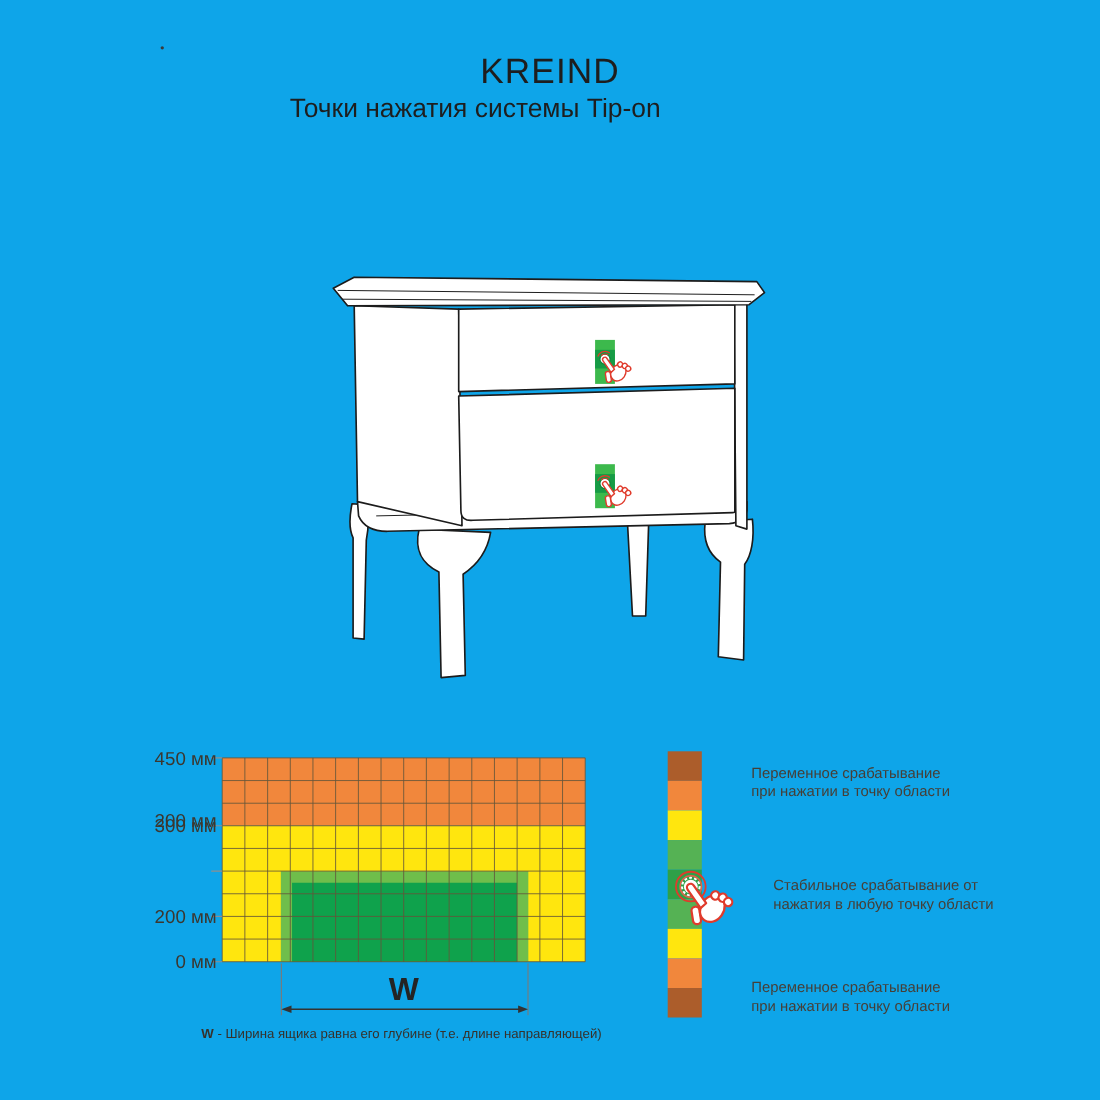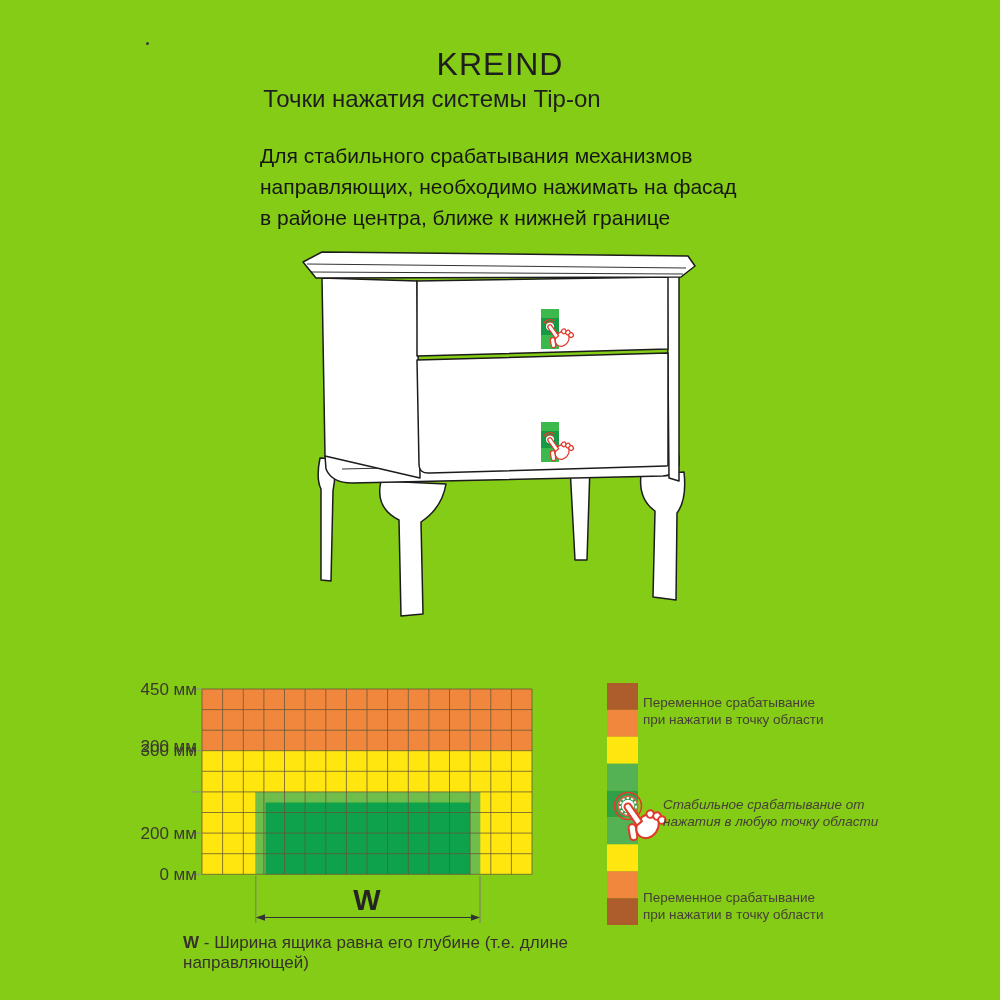--- a/index.html
+++ b/index.html
@@ -1,40 +1,40 @@
 <!DOCTYPE html>
 <html><head>
 <meta charset="utf-8">
 <style>
   html,body{margin:0;padding:0;background:#fff;}
-  .page{position:relative;width:1000px;height:1000px;background:#84cc16;overflow:hidden;
+  .page{position:relative;width:1000px;height:1000px;background:#0ea5e9;overflow:hidden;
         font-family:"Liberation Sans","DejaVu Sans",sans-serif;color:#1b1b1b;}
   .stray-dot{position:absolute;left:146px;top:42px;width:3px;height:3px;background:#3a3a3a;border-radius:50%;}
   .brand{position:absolute;left:0;top:46px;width:1000px;text-align:center;
          font-size:32px;font-weight:400;letter-spacing:1px;color:#1e1e1e;}
   .subtitle{position:absolute;left:0;top:85px;width:864px;text-align:center;
             font-size:24px;font-weight:400;color:#1e1e1e;}
   .intro{position:absolute;left:260px;top:140px;width:500px;font-size:21px;line-height:31px;color:#161616;}
   .furniture{position:absolute;left:250px;top:245px;width:480px;height:400px;}
   .furniture path{fill:#ffffff;stroke:#1c1c1c;stroke-width:1.5;stroke-linejoin:round;}
   .furniture path.thin{stroke-width:0.9;fill:none;}
   .hand{fill:#ffffff;stroke:#E03B2C;stroke-width:1.4;stroke-linejoin:round;}
   .ring{fill:none;stroke:#E03B2C;}
   .chart-svg{position:absolute;left:140px;top:675px;width:460px;height:280px;}
   .ytick{position:absolute;left:128px;width:69px;height:15px;text-align:right;
          font-size:17px;line-height:15px;color:#3c372f;}
   .w-label{position:absolute;left:307px;top:884px;width:120px;text-align:center;
            font-size:29px;font-weight:700;color:#242424;}
-  .caption{position:absolute;left:183px;top:933px;width:420px;font-size:17px;color:#36312b;}
+  .caption{position:absolute;left:183px;top:933px;width:420px;font-size:12px;color:#36312b;}
   .caption b{font-weight:700;}
   .legend-svg{position:absolute;left:600px;top:683px;width:100px;height:242px;overflow:visible;}
   .legend-text{position:absolute;font-size:13.5px;line-height:17px;color:#463f37;}
-  .legend-text span{display:block;}
+  .legend-text span{display:block;margin-left:40px;}
   .lt-top{left:643px;top:694px;}
-  .lt-mid{left:663px;top:796px;font-style:italic;}
+  .lt-mid{left:663px;top:796px;}
   .lt-bot{left:643px;top:889px;}
 </style>
 </head>
 <body>
 
 <div class="page">
 
   <svg width="0" height="0" style="position:absolute" aria-hidden="true">
     <defs>
       <g id="hand-shape">
@@ -46,25 +46,20 @@
         <path class="hand" d="M-2.3,-0.2 a2.3,2.3 0 0 1 4.6,0 L2.3,13.5 L-2.3,14 Z"></path>
       </g>
     </defs>
   </svg>
 
   <div class="stray-dot"></div>
 
   <div class="brand">KREIND</div>
   <div class="subtitle">Точки нажатия системы Tip-on</div>
 
-  <div class="intro">
-    <div>Для стабильного срабатывания механизмов</div>
-    <div>направляющих, необходимо нажимать на фасад</div>
-    <div>в районе центра, ближе к нижней границе</div>
-  </div>
 
   <svg class="furniture" viewBox="0 0 480 400">
 
     <path d="M70,213 C67,228 68,238 71,244 L71,335 L81,336 L83,246 C85,236 85,222 84,214 Z"></path>
     <path d="M320,222 L340,221 L337,315 L325,315 Z"></path>
     <path d="M131,236 C126,257 135,268 149,275 L151,371 L173,369 L171,277 C183,269 193,257 196,239 Z"></path>
     <path d="M391,230 C389,247 395,259 405,266 L403,352 L426,355 L427,268 C433,260 436,245 434,227 Z"></path>
 
     <path d="M75,211 L418,204 L429,211 L429,219 Q427,230 413,231 L102,238 Q82,238 76,224 Z"></path>
     <path class="thin" d="M92,224 L414,217"></path>

